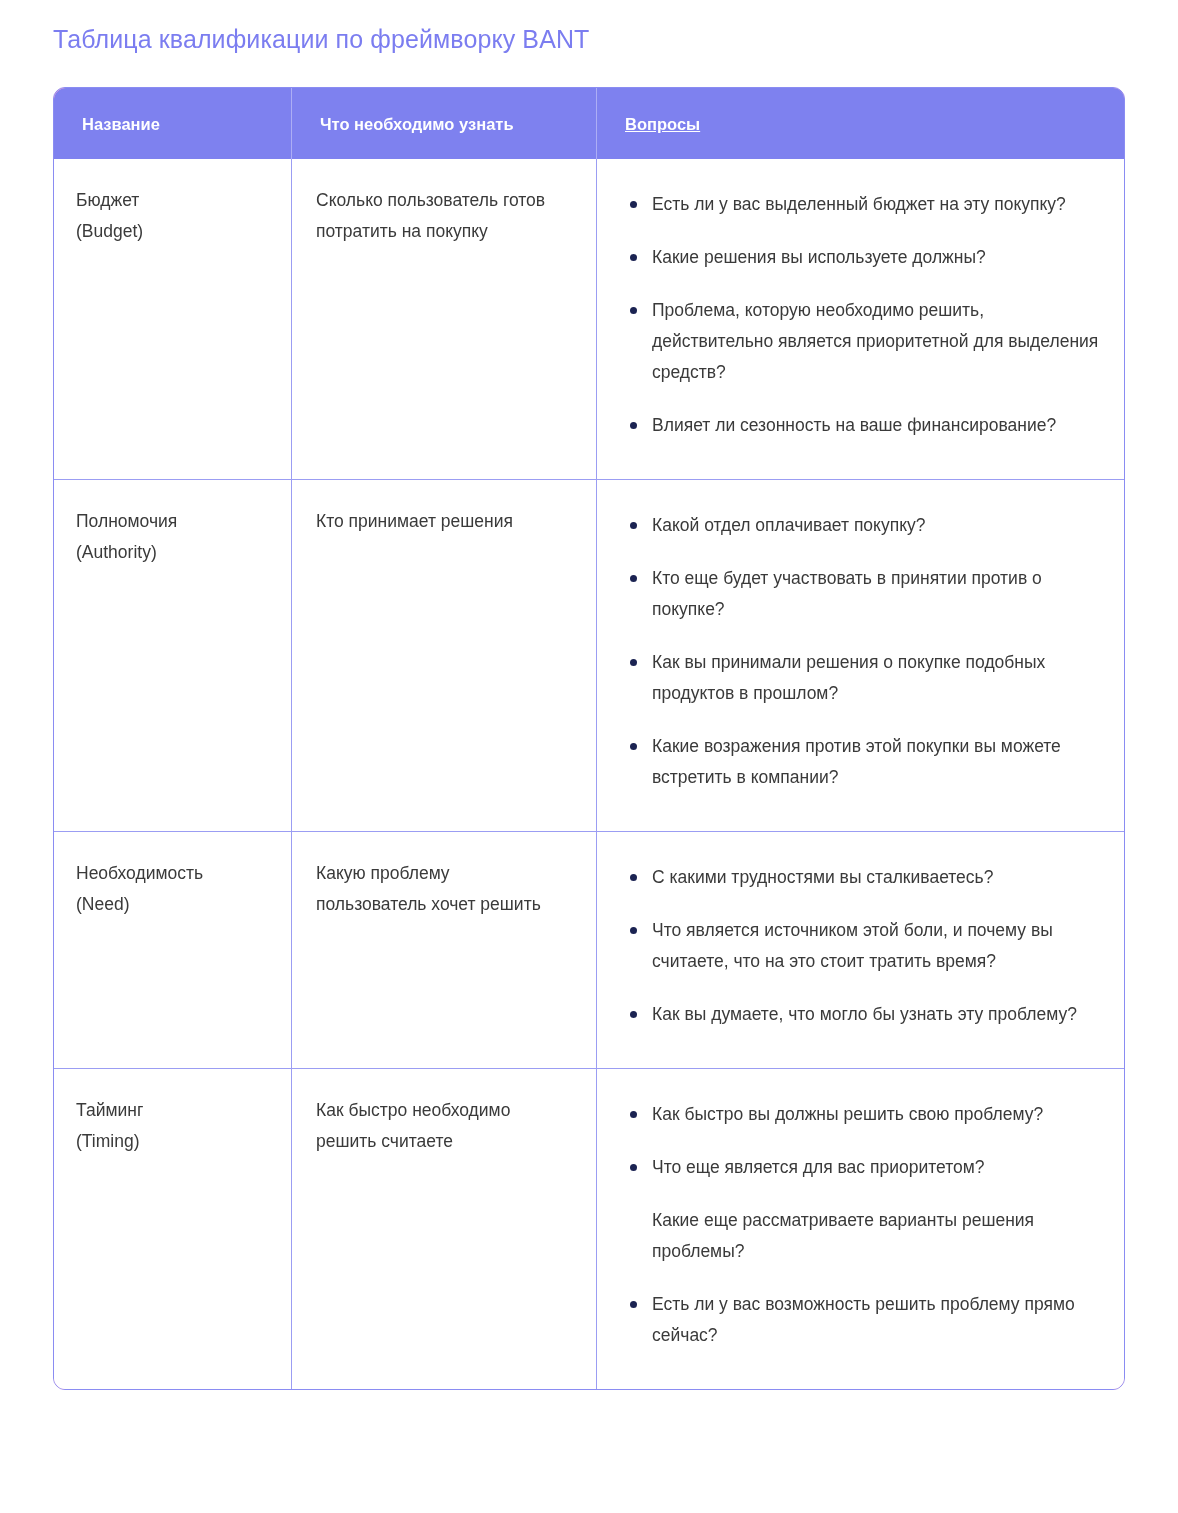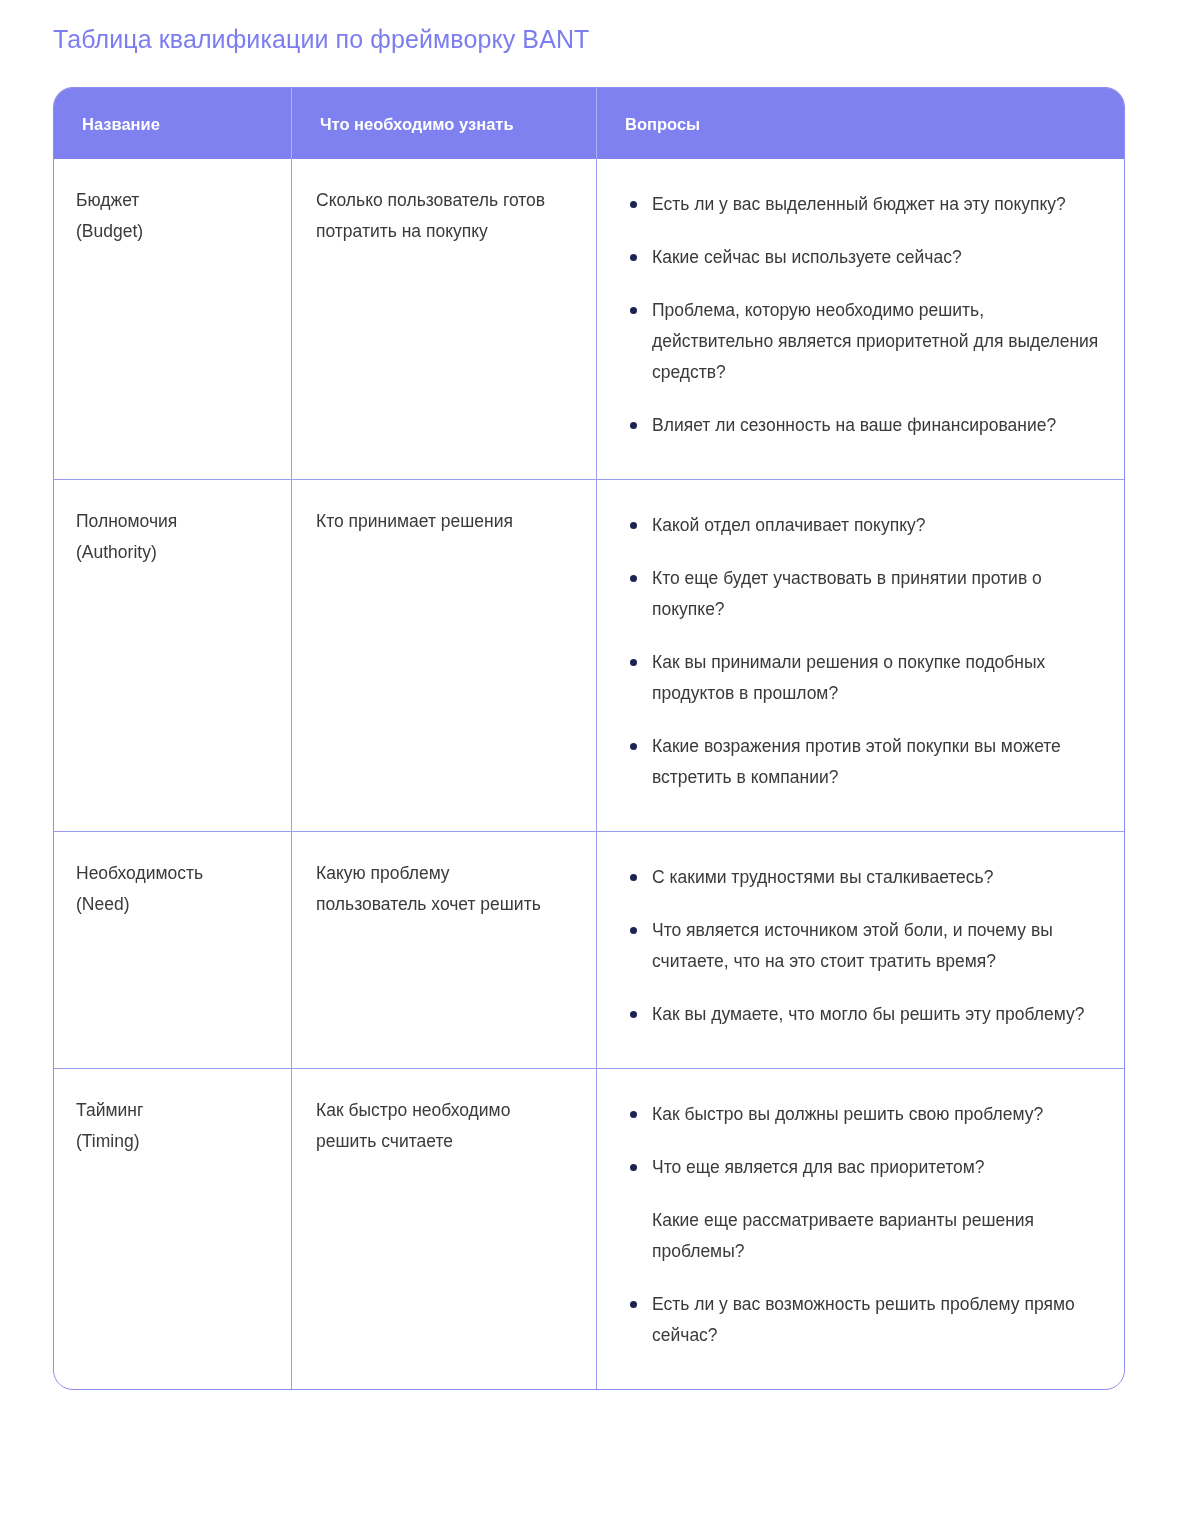--- a/index.html
+++ b/index.html
@@ -61,21 +61,21 @@
     font-size: 16.5px;
     font-weight: 700;
     line-height: 22px;
     text-align: left;
     vertical-align: middle;
     height: 71px;
     padding: 0 0 0 28px;
     border-right: 1px solid #ADAEF5;
     border-bottom: none;
   }
-  thead th:last-child { border-right: none; }
+  thead th:last-child { border-right: none; text-decoration: underline; }
   thead th.h1 { border-top-left-radius: 12px; }
   thead th.h3 { border-top-right-radius: 12px; }
 
   
   tbody td {
     background: #ffffff;
     vertical-align: top;
     font-size: 17.5px;
     line-height: 31px;
     color: #3a3a3a;
@@ -87,21 +87,21 @@
 
   tbody td.col-name   { padding-left: 22px; padding-right: 2px; }
   tbody td.col-what   { padding-left: 24px; padding-right: 32px; }
   tbody td.col-q      { padding-left: 25px; padding-right: 20px; }
 
   tbody tr:first-child td { border-top: none; }
 
   
   .table-frame {
     border: 1.8px solid #8A8CF2;
-    border-radius: 20px;
+    border-radius: 12px;
     overflow: hidden;
     background: #f9a8d4;
   }
 
   
   ul.qlist {
     list-style: none;
     margin: 4px;
     padding: 0;
   }
@@ -156,21 +156,21 @@
 
           <tr>
             <td class="col-name">
               <span class="cell-line">Бюджет</span>
               <span class="name-en">(Budget)</span>
             </td>
             <td class="col-what">Сколько пользователь готов потратить на покупку</td>
             <td class="col-q">
               <ul class="qlist">
                 <li class="bulleted">Есть ли у вас выделенный бюджет на эту покупку?</li>
-                <li class="bulleted">Какие сейчас вы используете сейчас?</li>
+                <li class="bulleted">Какие решения вы используете должны?</li>
                 <li class="bulleted">Проблема, которую необходимо решить, действительно является приоритетной для выделения средств?</li>
                 <li class="bulleted">Влияет ли сезонность на ваше финансирование?</li>
               </ul>
             </td>
           </tr>
 
           <tr>
             <td class="col-name">
               <span class="cell-line">Полномочия</span>
               <span class="name-en">(Authority)</span>
@@ -189,21 +189,21 @@
           <tr>
             <td class="col-name">
               <span class="cell-line">Необходимость</span>
               <span class="name-en">(Need)</span>
             </td>
             <td class="col-what">Какую проблему пользователь хочет решить</td>
             <td class="col-q">
               <ul class="qlist">
                 <li class="bulleted">С какими трудностями вы сталкиваетесь?</li>
                 <li class="bulleted">Что является источником этой боли, и почему вы считаете, что на это стоит тратить время?</li>
-                <li class="bulleted">Как вы думаете, что могло бы решить эту проблему?</li>
+                <li class="bulleted">Как вы думаете, что могло бы узнать эту проблему?</li>
               </ul>
             </td>
           </tr>
 
           <tr>
             <td class="col-name">
               <span class="cell-line">Тайминг</span>
               <span class="name-en">(Timing)</span>
             </td>
             <td class="col-what">Как быстро необходимо решить считаете</td>

